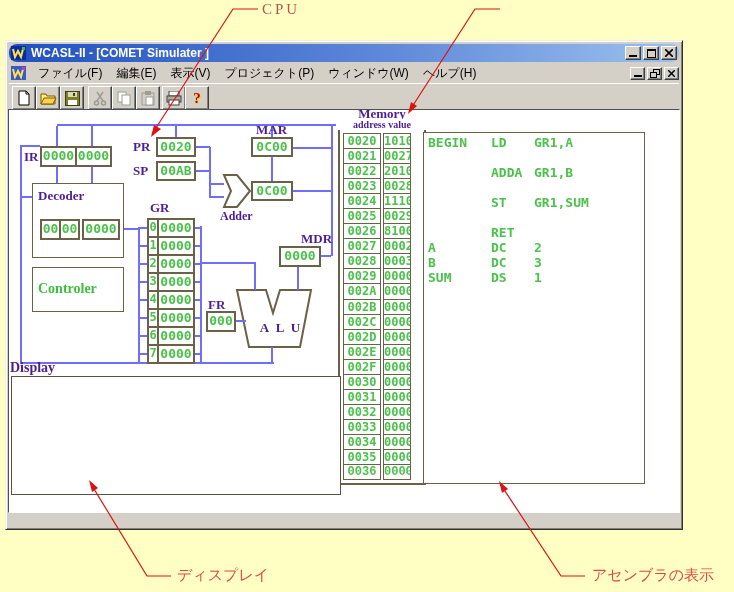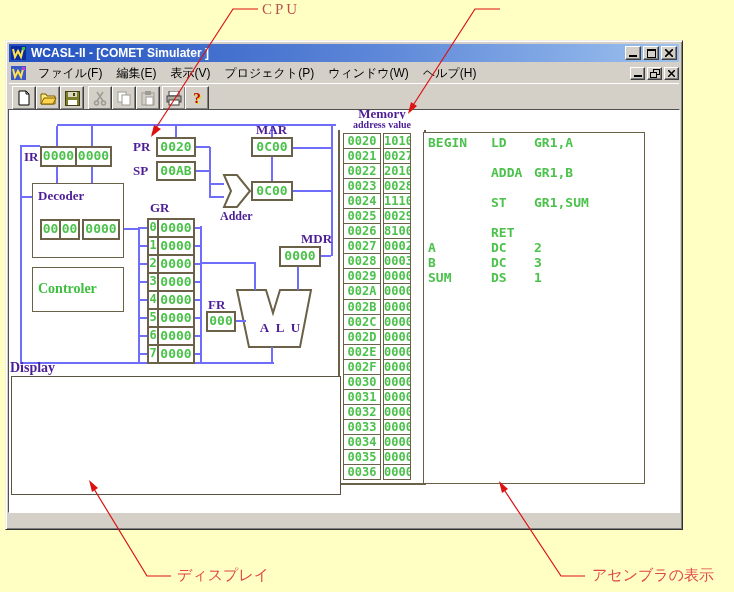--- a/index.html
+++ b/index.html
@@ -5,21 +5,21 @@
   html,body{margin:0;padding:0;}
   body{width:734px;height:592px;background:#ffffc4;position:relative;overflow:hidden;
        font-family:"Liberation Sans",sans-serif;}
   #screen{position:absolute;inset:0;}
   
   #win{position:absolute;left:5px;top:40px;width:678px;height:490px;background:#d4d0c8;
        border:1px solid;border-color:#f2eee6 #303030 #303030 #f2eee6;
        box-shadow:inset 1px 1px 0 #ffffff, inset -1px -1px 0 #808080;box-sizing:border-box;}
   .titlebar{position:absolute;left:3px;right:3px;top:3px;height:18px;
        background:linear-gradient(90deg,#2150c0 0%,#5d87d8 55%,#9cc1ee 100%);
-       display:flex;align-items:center;padding:0 2px;box-sizing:border-box;}
+       display:flex;align-items:center;padding:0 2px;box-sizing:border-box;border-radius:8px;}
   .appicon{width:16px;height:16px;display:inline-block;}
   .title{flex:1;color:#fff;font-weight:bold;font-size:12px;margin-left:4px;white-space:pre;
        font-family:"Liberation Sans",sans-serif;}
   .tbtn,.mbtn{width:16px;height:14px;background:#d4d0c8;border:1px solid;
        border-color:#ffffff #404040 #404040 #ffffff;box-shadow:inset -1px -1px 0 #808080;
        display:inline-flex;align-items:center;justify-content:center;margin-left:2px;box-sizing:border-box;}
   .mbtn{width:15px;height:13px;}
   .g-min{width:8px;height:2px;background:#000;align-self:flex-end;margin-bottom:2px;}
   .menubar{position:absolute;left:3px;right:3px;top:22px;height:20px;display:flex;
        align-items:center;background:#d4d0c8;font-size:12px;}
@@ -47,21 +47,21 @@
   .gidx{font-size:12px;}
   .lbl{position:absolute;color:#4c1d95;font-family:"Liberation Serif",serif;font-weight:bold;
        font-size:13px;white-space:nowrap;}
   .box{position:absolute;background:#fff;border:1px solid #6b6148;box-sizing:border-box;}
   .box2{position:absolute;background:#fff;border:2px solid #6b6148;box-sizing:border-box;}
   .greenlbl{color:#3fbf3f;font-size:14px;}
   .memcol{position:absolute;background:#fff;border:1px solid #6b6148;box-sizing:border-box;
        display:flex;flex-direction:column;}
   .mcell{flex:1;border-bottom:1px solid #6b6148;color:#4cc24c;
        font:bold 12px "DejaVu Sans Mono",monospace;text-align:center;line-height:14px;overflow:hidden;}
-  .mcell:last-child{border-bottom:none;}
+  .mcell:last-child{border-bottom:none;font-family:Liberation Mono, monospace;}
   #asm-box{position:absolute;left:423px;top:132px;width:222px;height:352px;background:#fff;
        border:1px solid #6b6148;box-sizing:border-box;}
   .asmrow{position:absolute;left:0;width:100%;height:15px;}
   .asmrow span{position:absolute;top:0;font:bold 13px "DejaVu Sans Mono",monospace;
        color:#4cc24c;white-space:pre;}
   .al{left:4px;} .ao{left:67px;} .ap{left:110px;}
   
   #leaders{position:absolute;inset:0;pointer-events:none;}
   #shapes{position:absolute;inset:0;pointer-events:none;}
   .ann{position:absolute;font-size:15px;color:#e04848;white-space:nowrap;}

